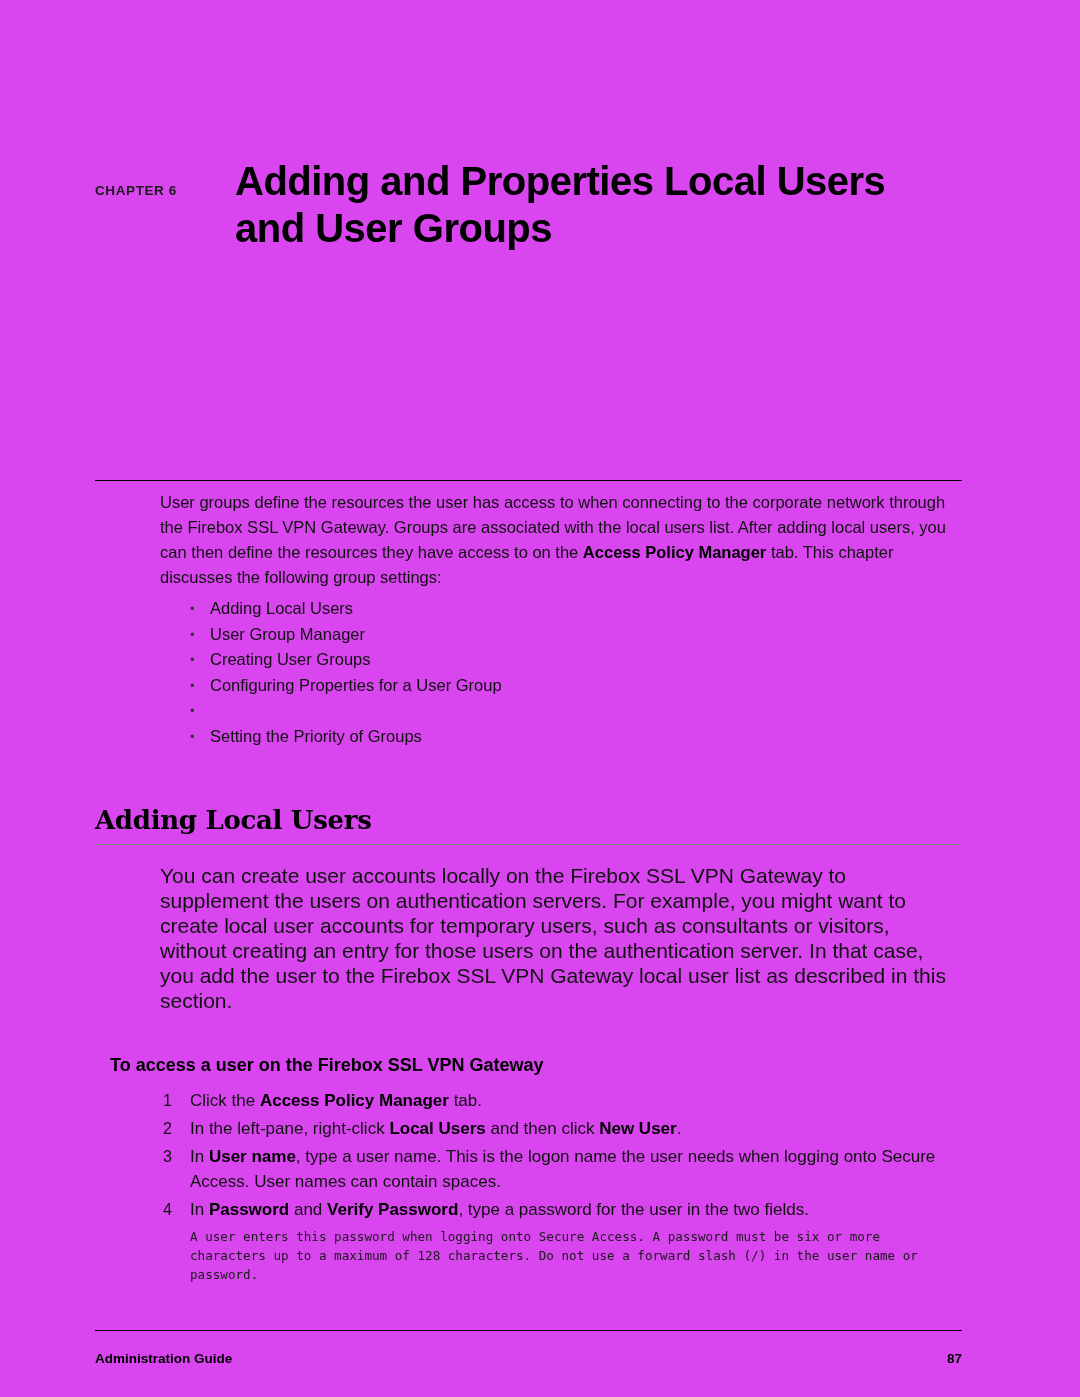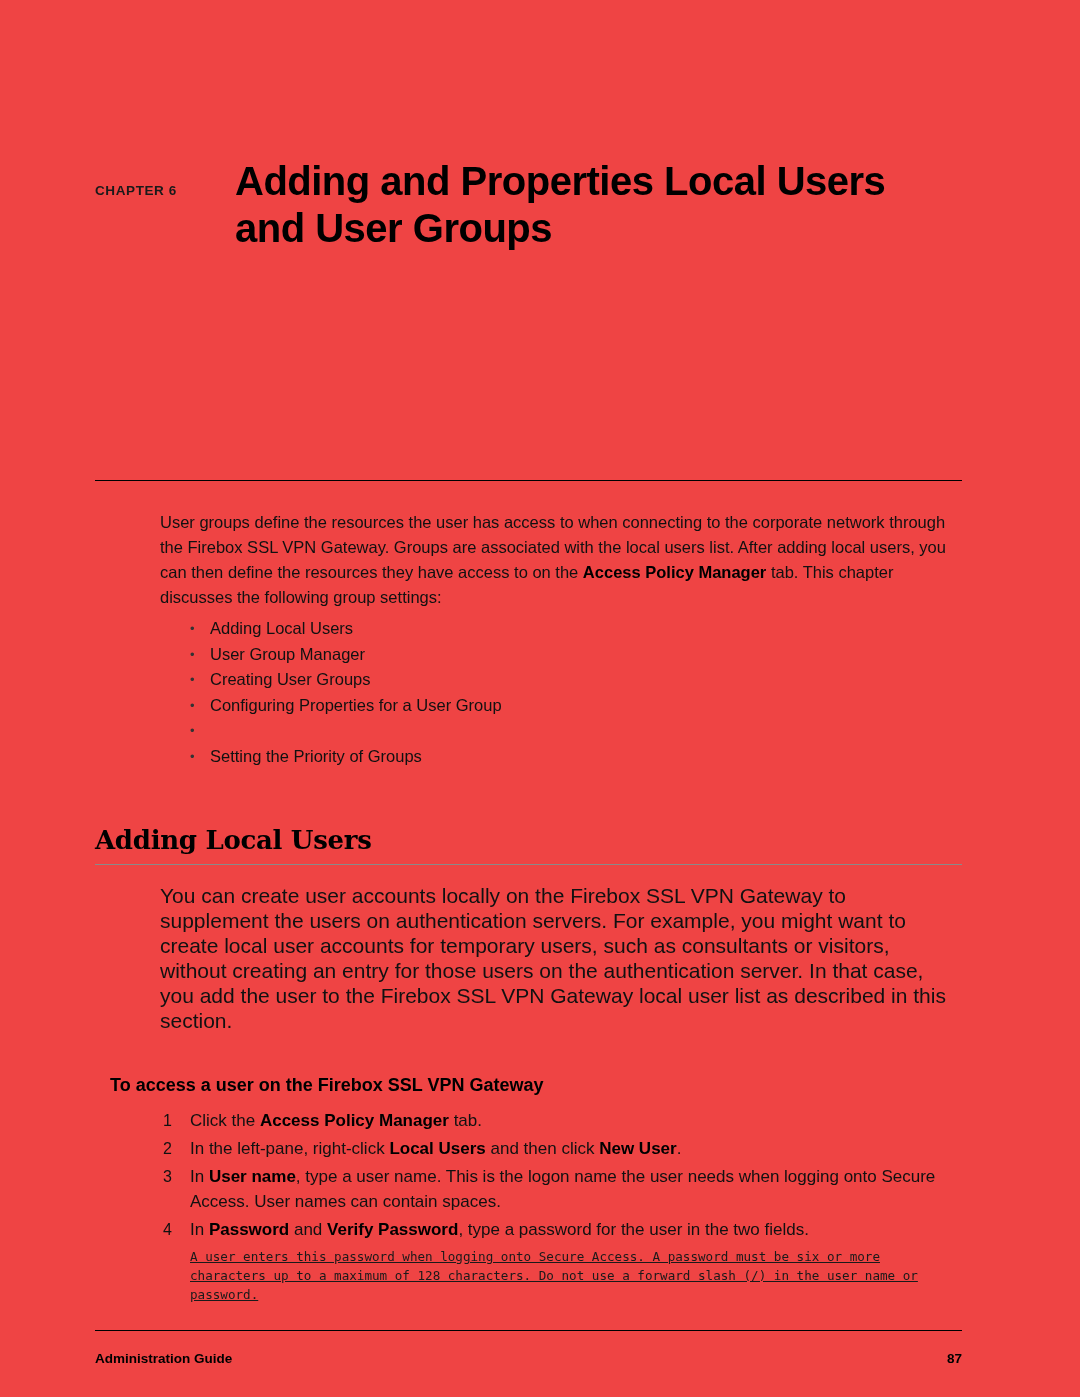--- a/index.html
+++ b/index.html
@@ -9,21 +9,21 @@
     height: 1397px;
     font-family: "Liberation Sans", sans-serif;
     color: #111111;
     position: relative;
   }
   .page {
     width: 1080px;
     height: 1397px;
     padding: 0 118px 0 95px;
     position: relative;
-    background: #ef4444;
+    background: #d946ef;
   }
 
   
   .title-block {
     display: flex;
     align-items: baseline;
     padding-top: 158px;
   }
   .chapter-label {
     width: 140px;
@@ -45,21 +45,21 @@
   
   .top-rule {
     margin-top: 228px;
     border: none;
     border-top: 1.5px solid #000000;
     height: 0;
   }
 
   
   .intro {
-    margin-top: 29px;
+    margin-top: 9px;
     margin-left: 65px;
     width: 800px;
     font-size: 16.5px;
     line-height: 25px;
   }
   .intro strong, .step-text strong { font-weight: bold; color: #000; }
 
   
   .bullet-list {
     list-style: none;
@@ -135,21 +135,20 @@
 
   
   .note-text {
     margin-top: 5px;
     margin-left: 95px;
     width: 770px;
     font-family: "DejaVu Sans Mono", "Liberation Mono", monospace;
     font-size: 12.6px;
     line-height: 19px;
     color: #1a1a1a;
-    text-decoration: underline;
   }
 
   
   .footer {
     position: absolute;
     left: 95px;
     right: 118px;
     top: 1330px;
     border-top: 1.5px solid #000000;
     padding-top: 20px;

